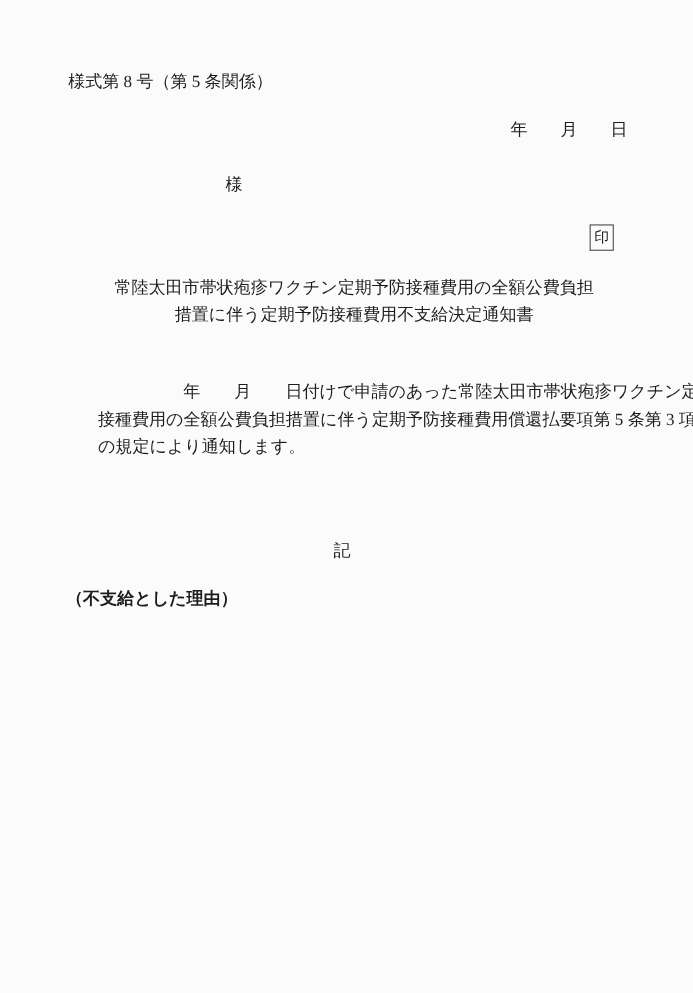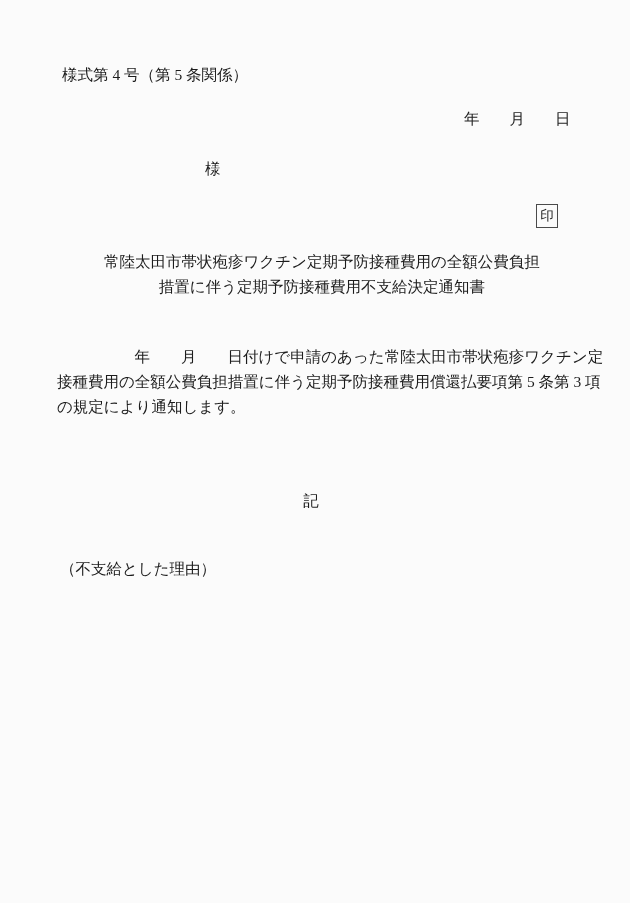--- a/index.html
+++ b/index.html
@@ -59,35 +59,36 @@
   }
   .body-par {
     position: absolute;
     left: 57px;
     top: 344px;
     width: 545px;
   }
   .body-line {
     white-space: pre;
     height: 25px;
+    margin-left: 32px;
   }
   .record-marker {
     position: absolute;
     left: 0;
     top: 488px;
     width: 622px;
     text-align: center;
   }
 </style>
 </head>
 <body>
 
 <div class="page">
 
-  <div class="abs" style="left:62px; top:62px;">様式第 4 号（第 5 条関係）</div>
+  <div class="abs" style="left:62px; top:62px;">様式第 8 号（第 5 条関係）</div>
 
   <div class="abs date-row" style="left:464px; top:106px;">
     <span>年</span>
     <span>月</span>
     <span>日</span>
   </div>
 
   <div class="abs" style="left:205px; top:156px;">様</div>
 
 
@@ -101,15 +102,15 @@
   </div>
 
   <div class="body-par">
     <div class="body-line">　　　　　年　　月　　日付けで申請のあった常陸太田市帯状疱疹ワクチン定</div>
     <div class="body-line">接種費用の全額公費負担措置に伴う定期予防接種費用償還払要項第 5 条第 3 項</div>
     <div class="body-line">の規定により通知します。</div>
   </div>
 
   <div class="record-marker">記</div>
 
-  <div class="abs" style="left:60px; top:556px;">（不支給とした理由）</div>
+  <div class="abs" style="left:60px; top:532px;font-weight:bold;">（不支給とした理由）</div>
 
 </div>
 
 </body></html>

